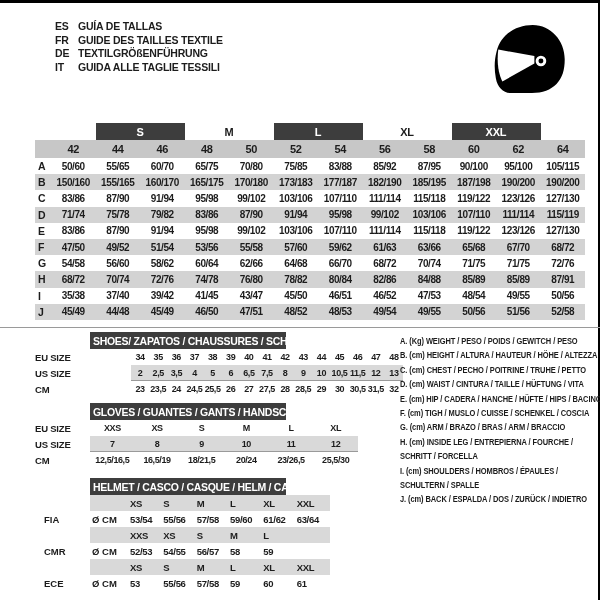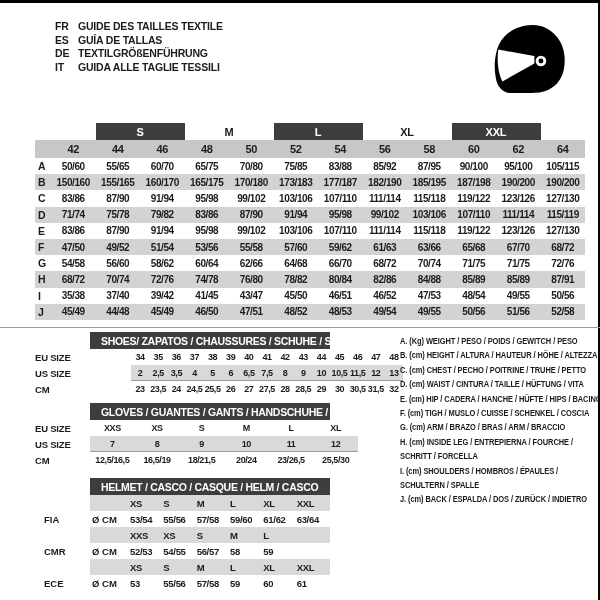--- a/index.html
+++ b/index.html
@@ -36,23 +36,23 @@
   .m-letter { text-align:left; padding-left:3px; font-weight:700; font-size:10.5px; }
   .m-cell { text-align:center; font-weight:700; font-size:10px; letter-spacing:-0.4px; white-space:nowrap; }
 
   .separator { position:absolute; left:0; top:327px; width:600px; height:1px; background:#9a9a9a; }
 
   
   .sub { position:absolute; left:35px; }
   .shoes  { top:332px; }
   .gloves { top:403px; }
   .helmet-tbl { top:478px; }
-  .sub-band { margin-left:55px; width:240px; height:17px; background:#3d3d3d; color:#fff;
+  .sub-band { margin-left:55px; width:196px; height:17px; background:#3d3d3d; color:#fff;
               font-weight:700; font-size:10.5px; letter-spacing:-0.3px; display:flex; align-items:center;
-              padding-left:11px; white-space:nowrap;text-align:center; }
+              padding-left:3px; white-space:nowrap;text-align:center; }
   .s-row { display:flex; height:16.2px; align-items:center; }
   .s-label { width:55px; font-weight:700; font-size:9.5px; letter-spacing:-0.2px; }
   .s-vals { display:grid; align-items:center; height:100%; }
   .cols15 .s-vals { width:272px; grid-template-columns:repeat(15,1fr);margin-left:41px; }
   .cols6  .s-vals { width:268px; grid-template-columns:repeat(6,1fr); }
   .s-row:nth-child(odd) .s-vals { background:#d9d9d9; }
   .s-row:nth-child(3) .s-vals { border-bottom:1px solid #9a9a9a; }
   .s-cell { text-align:center; font-weight:700; font-size:9px; letter-spacing:-0.4px; white-space:nowrap; }
 
   .h-row { display:flex; height:16px; align-items:center; }
@@ -72,27 +72,27 @@
 
 <div class="page">
 
   <div class="edge-top"></div>
   <div class="edge-right"></div>
 
   <div class="langs">
 
 
       <div class="lang-row">
+        <span class="lang-code">ES</span>
+        <span class="lang-label">GUÍA DE TALLAS</span>
+      </div>
+
+      <div class="lang-row">
         <span class="lang-code">FR</span>
         <span class="lang-label">GUIDE DES TAILLES TEXTILE</span>
-      </div>
-
-      <div class="lang-row">
-        <span class="lang-code">ES</span>
-        <span class="lang-label">GUÍA DE TALLAS</span>
       </div>
 
       <div class="lang-row">
         <span class="lang-code">DE</span>
         <span class="lang-label">TEXTILGRÖßENFÜHRUNG</span>
       </div>
 
       <div class="lang-row">
         <span class="lang-code">IT</span>
         <span class="lang-label">GUIDA ALLE TAGLIE TESSILI</span>

